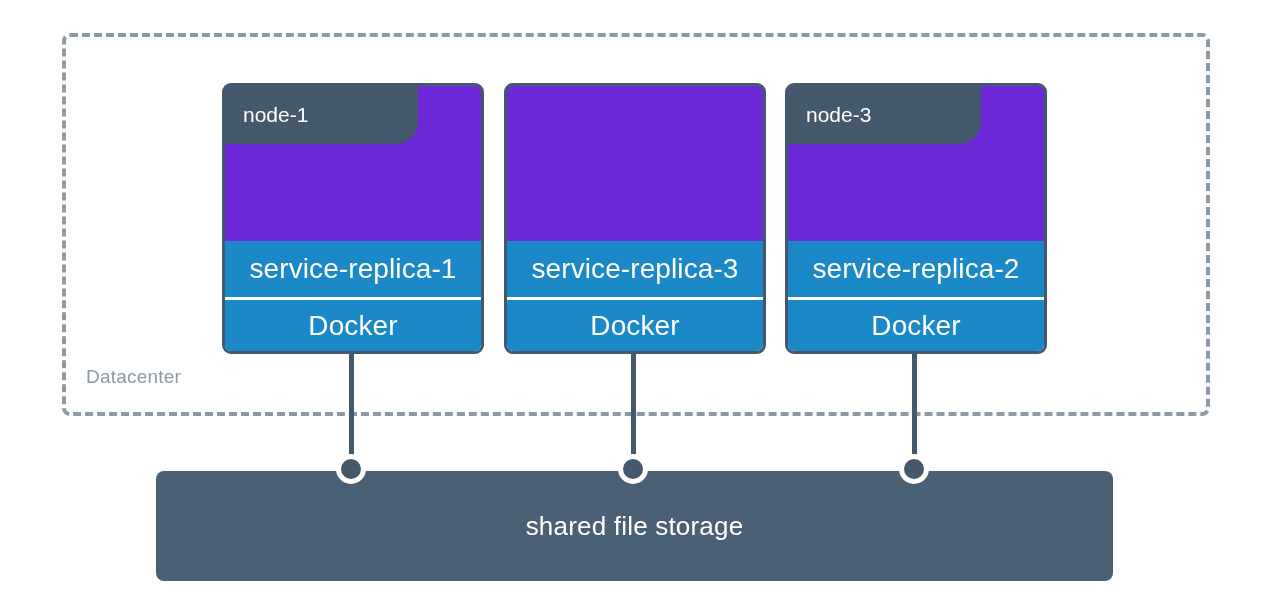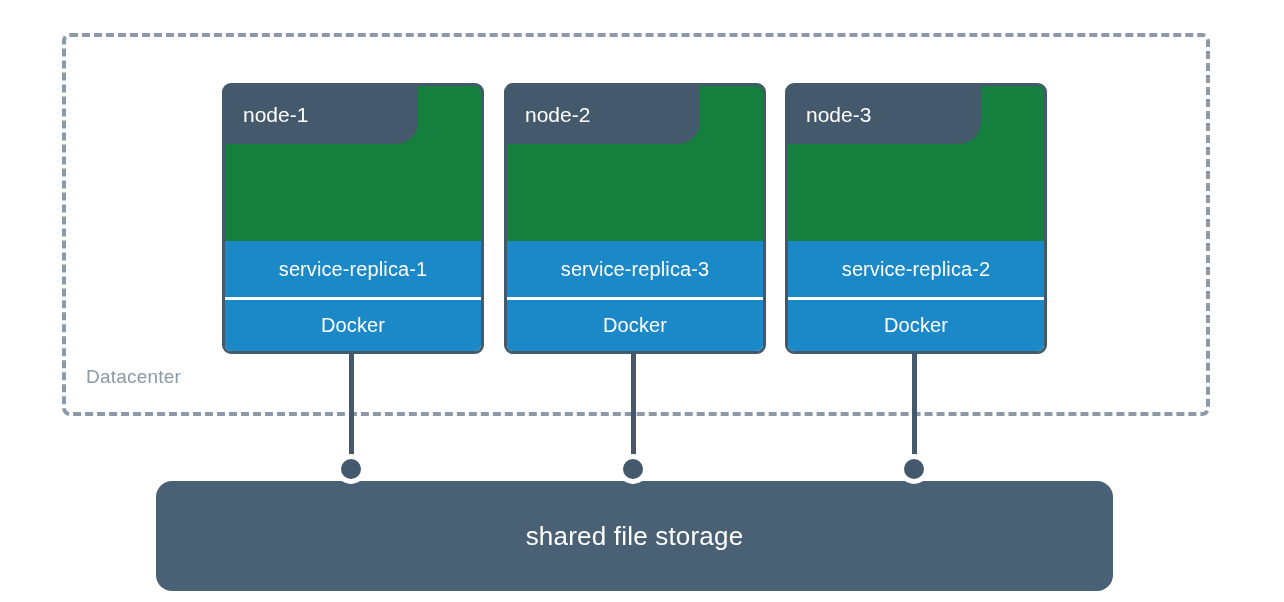--- a/index.html
+++ b/index.html
@@ -44,21 +44,21 @@
 
   
   .node {
     position: absolute;
     top: 83px;
     width: 262px;
     height: 271px;
     box-sizing: border-box;
     border: 3px solid #44596b;
     border-radius: 9px;
-    background: #15803d;
+    background: #6d28d9;
     overflow: hidden;
   }
   .node-1 { left: 222px; }
   .node-2 { left: 504px; }
   .node-3 { left: 785px; text-align: right; }
 
   
   .node-tab {
     position: absolute;
     left: 0;
@@ -88,21 +88,21 @@
     flex-direction: column;
     gap: 3px;
     background: #ffffff;
   }
   .bar {
     background: #1b88c7;
     color: #ffffff;
     display: flex;
     align-items: center;
     justify-content: center;
-    font-size: 20px;
+    font-size: 28px;
     letter-spacing: .1px;
     white-space: nowrap;
   }
   .bar-service { height: 56px; }
   .bar-runtime { height: 51px; }
 
   
   .connector-line {
     position: absolute;
     width: 5px;
@@ -125,25 +125,25 @@
   .conn-3 .connector-line { left: 912px; }
 
   .dot-1 { left: 336px; }
   .dot-2 { left: 618px; }
   .dot-3 { left: 899px; }
 
   
   .storage-bar {
     position: absolute;
     left: 156px;
-    top: 481px;
+    top: 471px;
     width: 957px;
     height: 110px;
     background: #4a6074;
-    border-radius: 16px;
+    border-radius: 8px;
     display: flex;
     align-items: center;
     justify-content: center;
   }
   .storage-label {
     font-size: 26px;
     color: #ffffff;
     letter-spacing: .2px;
     white-space: nowrap;
   }
@@ -160,23 +160,20 @@
     <div class="node-tab">
       <span class="node-tab-label">node-1</span>
     </div>
     <div class="node-stack">
       <div class="bar bar-service">service-replica-1</div>
       <div class="bar bar-runtime">Docker</div>
     </div>
   </div>
 
   <div class="node node-2">
-    <div class="node-tab">
-      <span class="node-tab-label">node-2</span>
-    </div>
     <div class="node-stack">
       <div class="bar bar-service">service-replica-3</div>
       <div class="bar bar-runtime">Docker</div>
     </div>
   </div>
 
   <div class="node node-3">
     <div class="node-tab">
       <span class="node-tab-label">node-3</span>
     </div>

